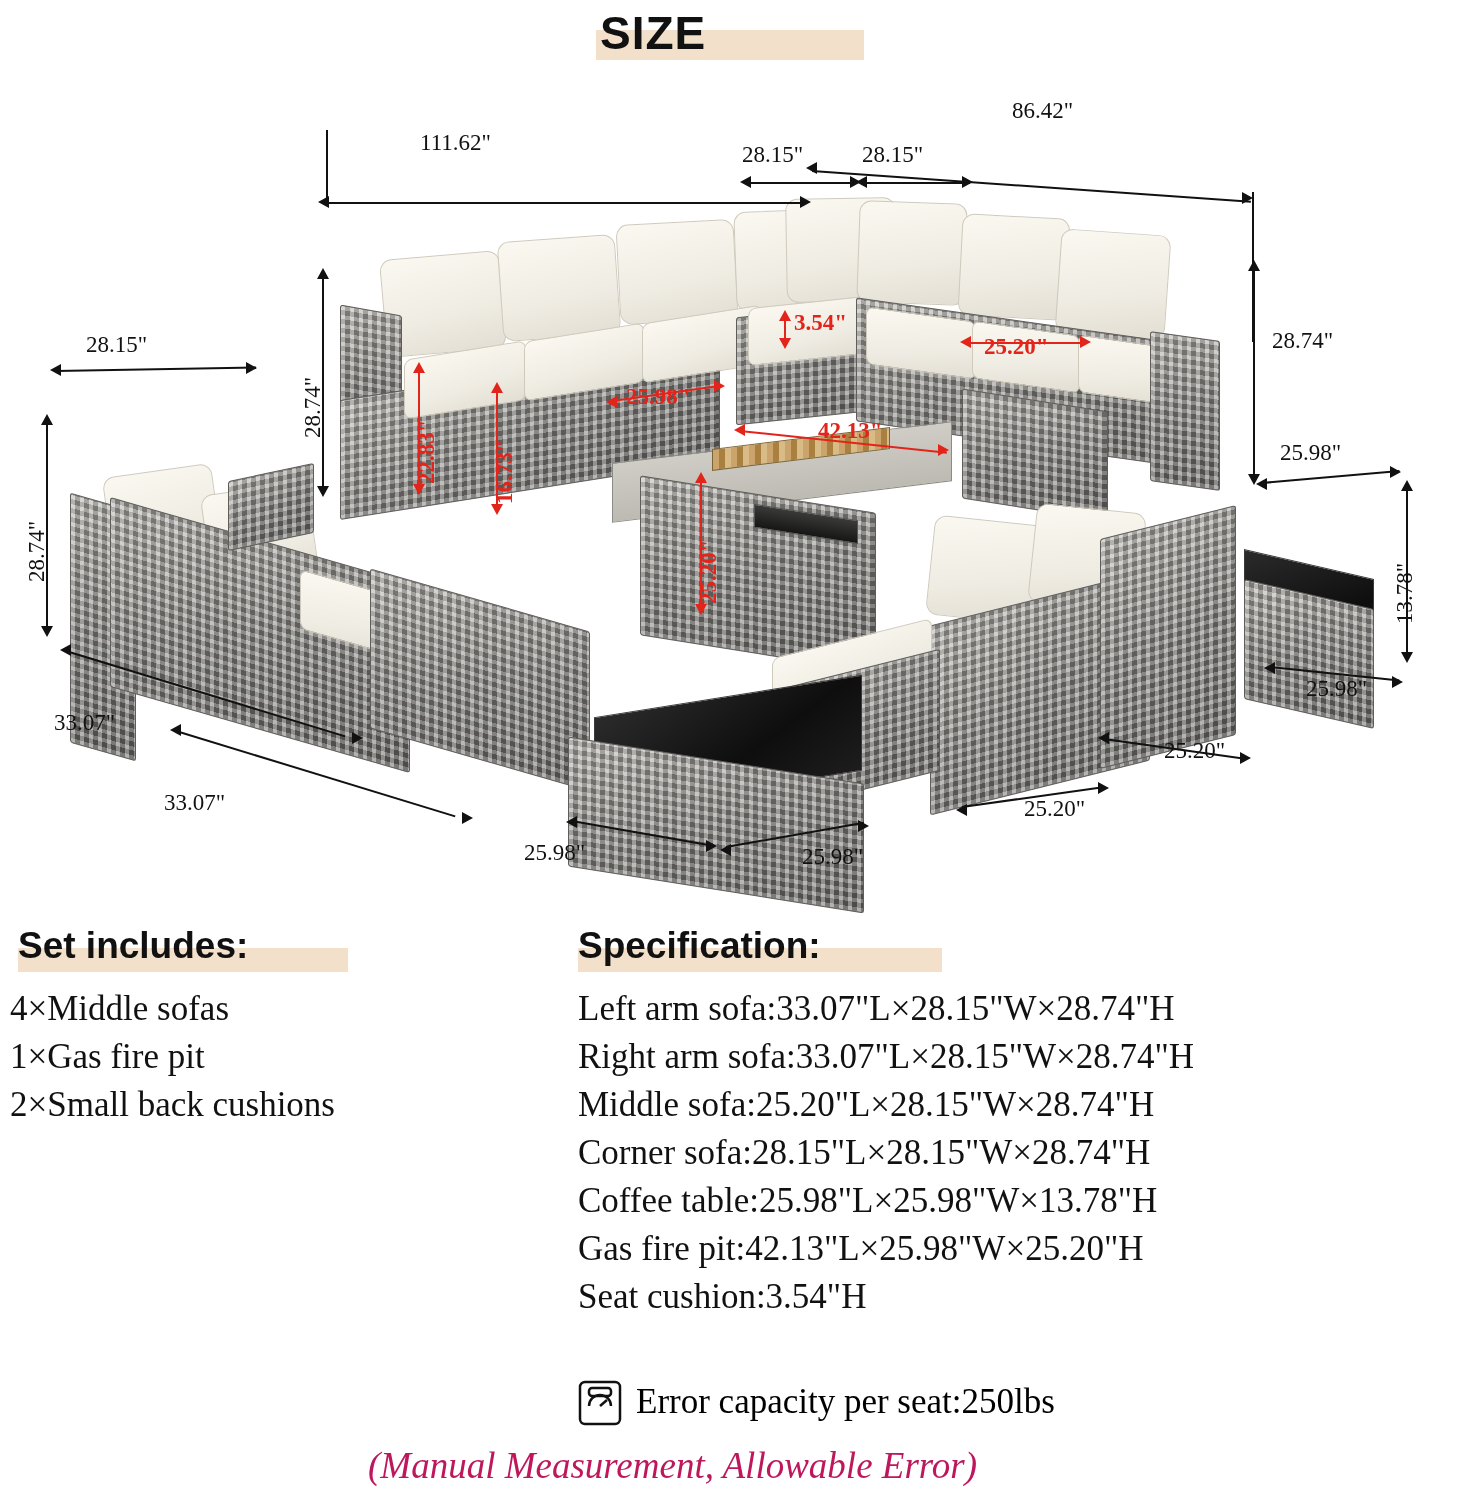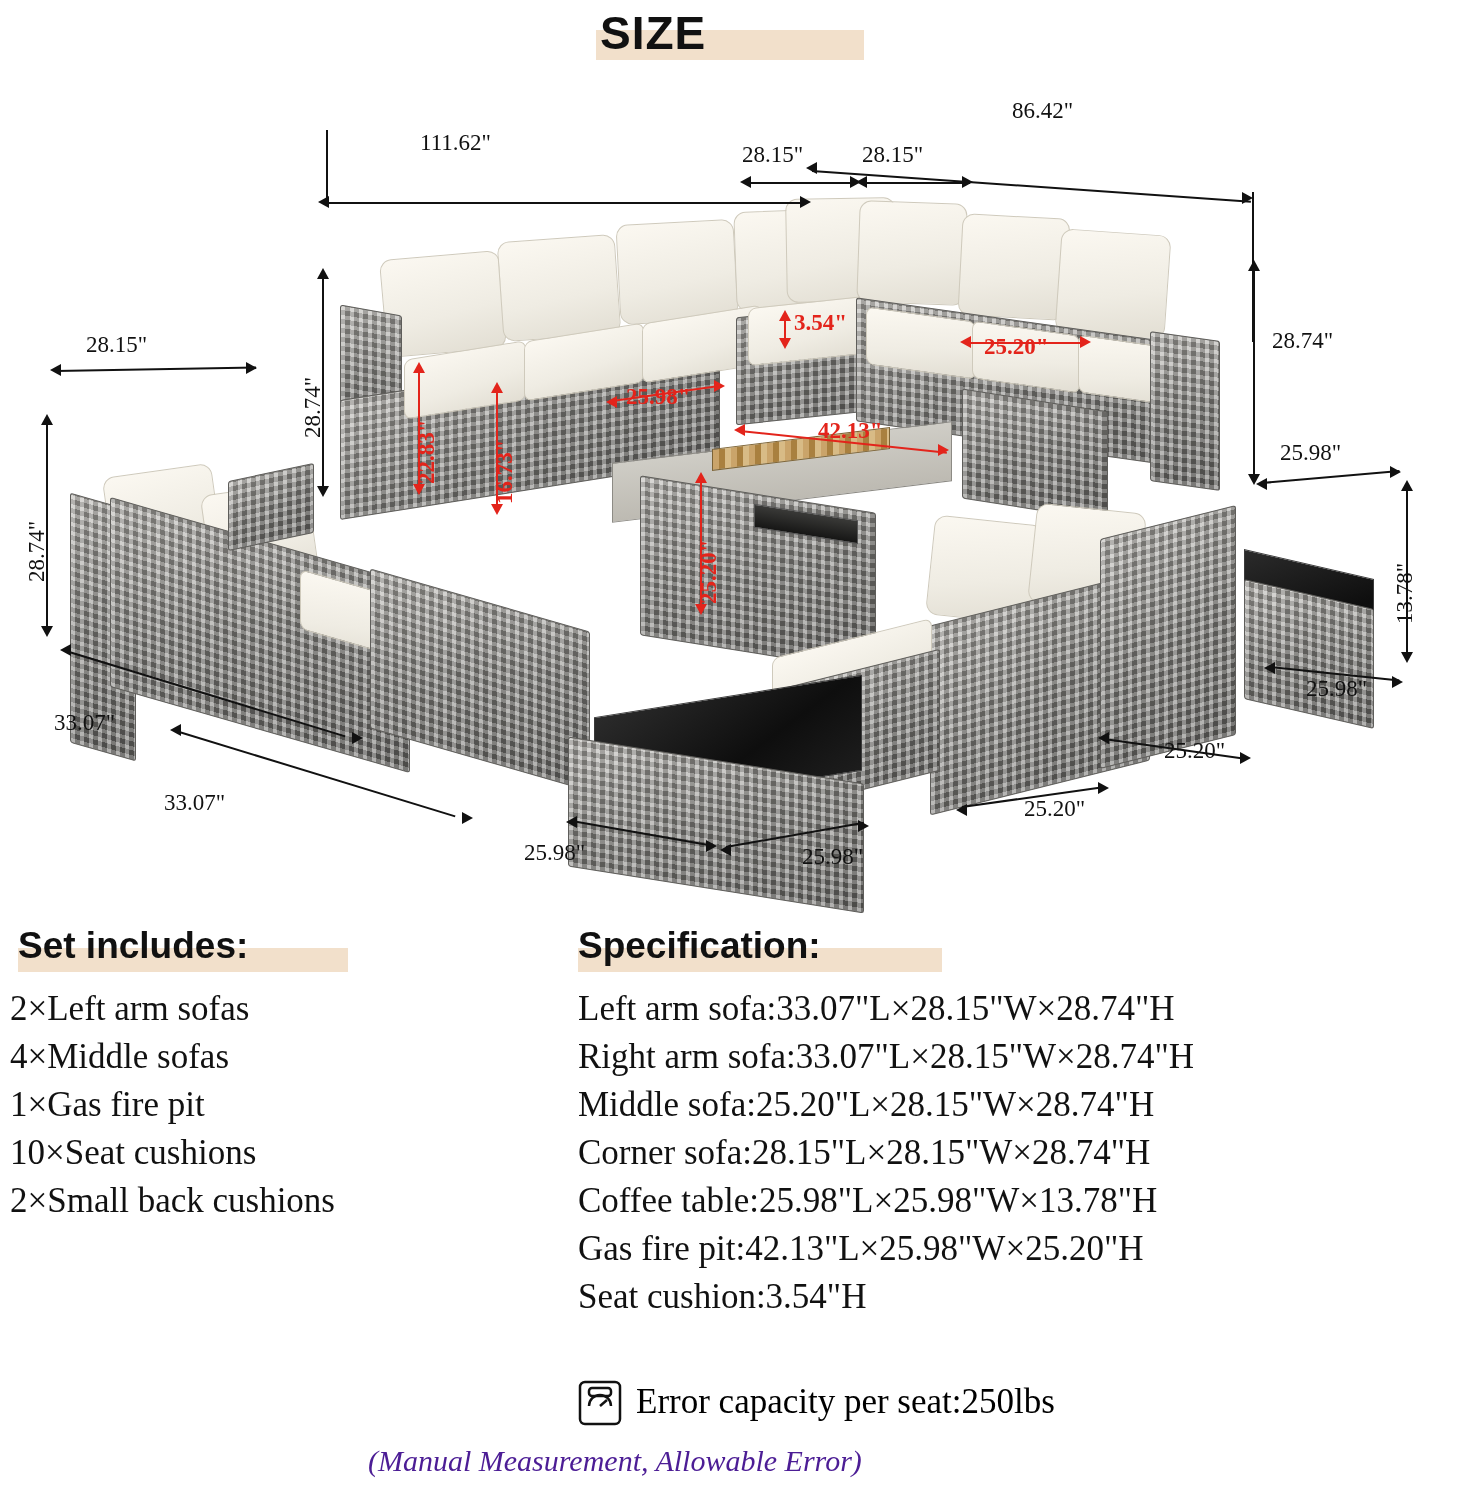--- a/index.html
+++ b/index.html
@@ -114,21 +114,21 @@
     font-family: "Liberation Serif", serif;
     font-size: 35px; color:#111; line-height: 48px; white-space: nowrap;
   }
   #weight-row {
     position:absolute; left: 578px; top: 1378px;
     display:flex; align-items:center; gap:14px;
   }
   #weight-row span.txt { font-size: 35px; }
   #footnote {
     position:absolute; left: 368px; top: 1444px;
-    font-size: 30px; font-style: italic; color:#4c1d95; white-space:nowrap;
+    font-size: 37px; font-style: italic; color:#be185d; white-space:nowrap;
   }
   .scale-icon { width: 44px; height: 48px; }
 </style>
 </head>
 <body>
 
 <div id="size-title-hl"></div>
 <div id="size-title">SIZE</div>
 
 <div id="diagram">
@@ -307,24 +307,22 @@
   <div class="arrow left" style="left:720px; top:774px;"></div>
   <div class="arrow right" style="left:858px; top:750px;"></div>
   <div class="dim" style="left:802px; top:774px;">25.98"</div>
 
 </div>
 
 <div class="sec-hl" style="left:18px; top:948px; width:330px;"></div>
 <div class="sec-head" style="left:18px; top:925px;">Set includes:</div>
 
 <div class="listcol" style="left:10px; top:985px;">
-  <div>2×Left arm sofas</div>
   <div>4×Middle sofas</div>
   <div>1×Gas fire pit</div>
-  <div>10×Seat cushions</div>
   <div>2×Small back cushions</div>
 </div>
 
 <div class="sec-hl" style="left:578px; top:948px; width:364px;"></div>
 <div class="sec-head" style="left:578px; top:925px;">Specification:</div>
 
 <div class="listcol" style="left:578px; top:985px;">
   <div>Left arm sofa:33.07"L×28.15"W×28.74"H</div>
   <div>Right arm sofa:33.07"L×28.15"W×28.74"H</div>
   <div>Middle sofa:25.20"L×28.15"W×28.74"H</div>

